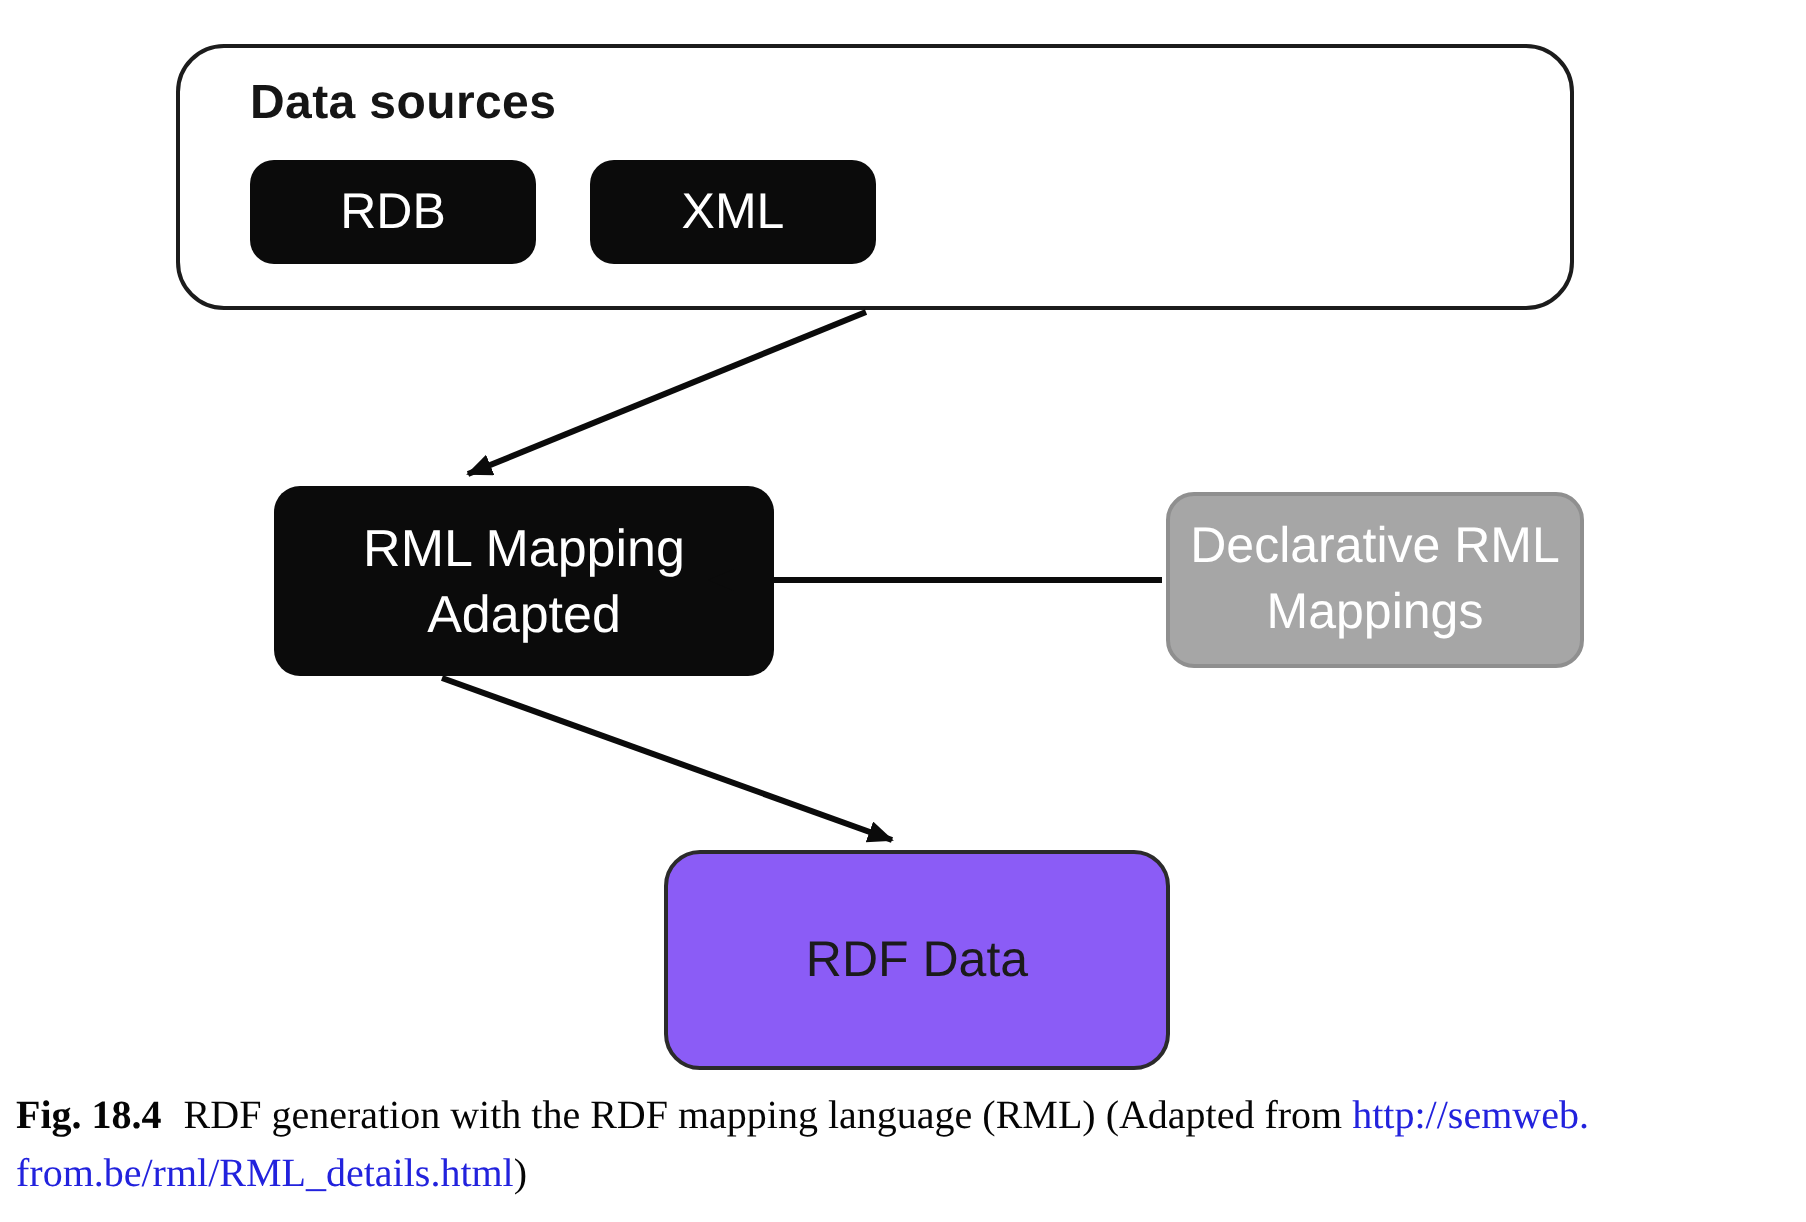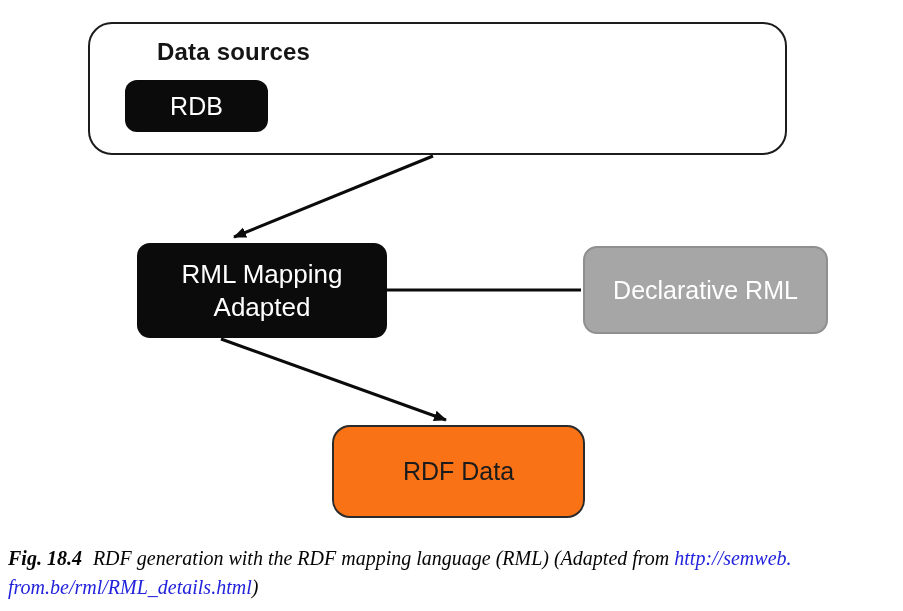--- a/index.html
+++ b/index.html
@@ -17,84 +17,86 @@
     position:relative;width:903px;height:611px;background:#ffffff;
     font-family:"Liberation Sans","DejaVu Sans",sans-serif;
   }
   
   .ds-container{
     position:absolute;left:88px;top:22px;width:699px;height:133px;
     background:#ffffff;border:2px solid var(--outline);border-radius:24px;
   }
   .ds-title{
     position:absolute;left:35px;top:14px;
-    font-size:24px;font-weight:bold;color:#151515;letter-spacing:.2px;margin-left:32px;
+    font-size:24px;font-weight:bold;color:#151515;letter-spacing:.2px;
   }
   .ds-row{
     position:absolute;left:35px;top:56px;display:flex;gap:27px;
   }
   .chip{
     width:143px;height:52px;background:var(--node-black);border-radius:12px;
     color:#ffffff;font-size:25px;display:flex;align-items:center;justify-content:center;
   }
   
   .engine{
     position:absolute;left:93px;top:243px;width:250px;height:95px;
     background:var(--node-black);border-radius:13px;color:#ffffff;
     display:flex;flex-direction:column;align-items:center;justify-content:center;
     font-size:26px;line-height:33px;text-align:center;margin-left:44px;
   }
   
   .mappings{
-    position:absolute;left:583px;top:246px;width:245px;height:88px;
+    position:absolute;left:583px;top:246px;width:209px;height:88px;
     background:var(--node-gray);border:2px solid var(--node-gray-border);border-radius:14px;
     color:#ffffff;display:flex;flex-direction:column;align-items:center;justify-content:center;
     font-size:25px;line-height:33px;text-align:center;
   }
   
   .rdf{
-    position:absolute;left:332px;top:425px;width:253px;height:93px;
-    background:#f97316;border:2px solid #2b2b2b;border-radius:18px;
+    position:absolute;left:332px;top:425px;width:253px;height:110px;
+    background:#8b5cf6;border:2px solid #2b2b2b;border-radius:18px;
     color:#1b1b1b;display:flex;align-items:center;justify-content:center;
     font-size:25px;
   }
   
   .arrow-layer{
     position:absolute;left:0;top:0;width:903px;height:611px;pointer-events:none;
   }
   .arrow-layer line{stroke:var(--arrow);stroke-width:3;}
   .arrow-layer marker path{fill:var(--arrow);}
   
   .caption{
     position:absolute;left:8px;top:544px;width:895px;
     font-family:"Liberation Serif","DejaVu Serif",serif;
-    font-size:20px;line-height:29px;color:var(--ink);white-space:nowrap;font-style:italic;
+    font-size:20px;line-height:29px;color:var(--ink);white-space:nowrap;
   }
   .caption .fig-label{font-weight:bold;margin-right:11px;}
   .caption .link{color:var(--link-blue);text-decoration:none;cursor:pointer;}
 </style>
 </head>
 <body>
 
 <div class="page">
 
   <div class="ds-container">
     <div class="ds-title">Data sources</div>
     <div class="ds-row">
       <div class="chip">RDB</div>
+      <div class="chip">XML</div>
     </div>
   </div>
 
   <div class="engine">
     <div>RML Mapping</div>
     <div>Adapted</div>
   </div>
 
   <div class="mappings">
     <div>Declarative RML</div>
+    <div>Mappings</div>
   </div>
 
   <div class="rdf">
     <span>RDF Data</span>
   </div>
 
   <svg class="arrow-layer" viewBox="0 0 903 611">
     <defs>
       <marker id="ah" markerWidth="15" markerHeight="12" refX="12" refY="5.5" orient="auto" markerUnits="userSpaceOnUse">
         <path d="M0,0 L13,5.5 L0,11 z"></path>

